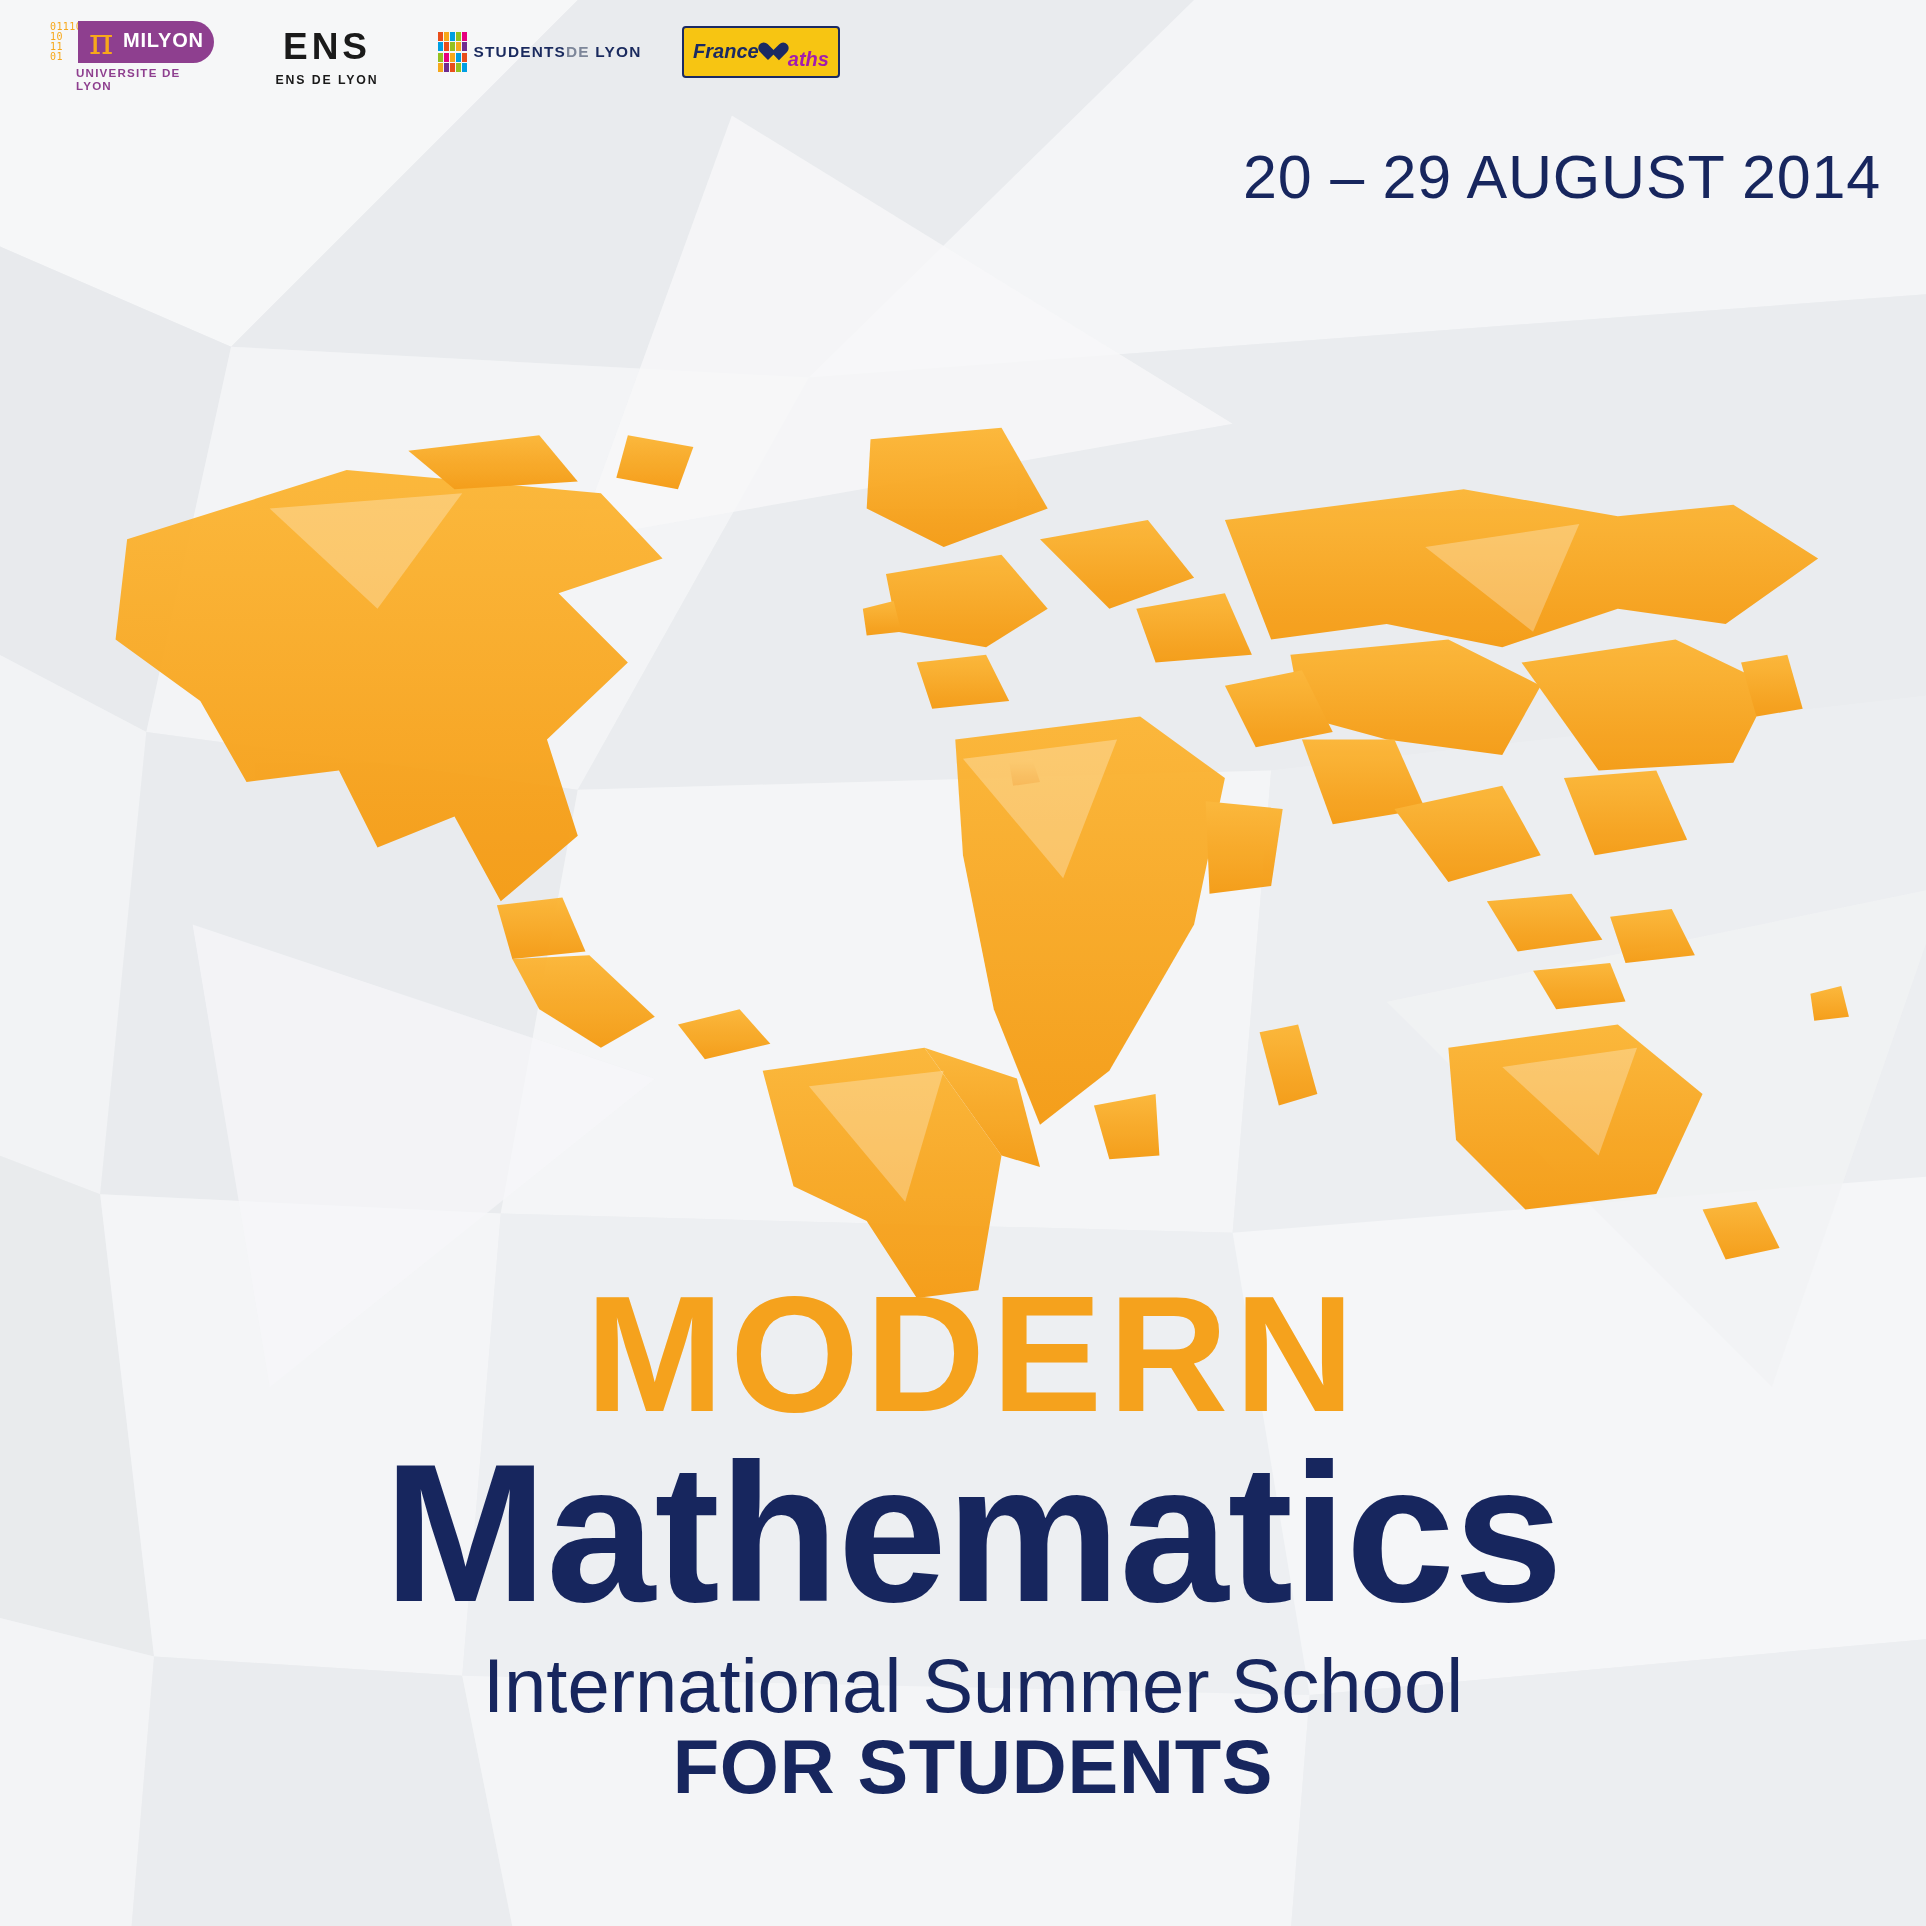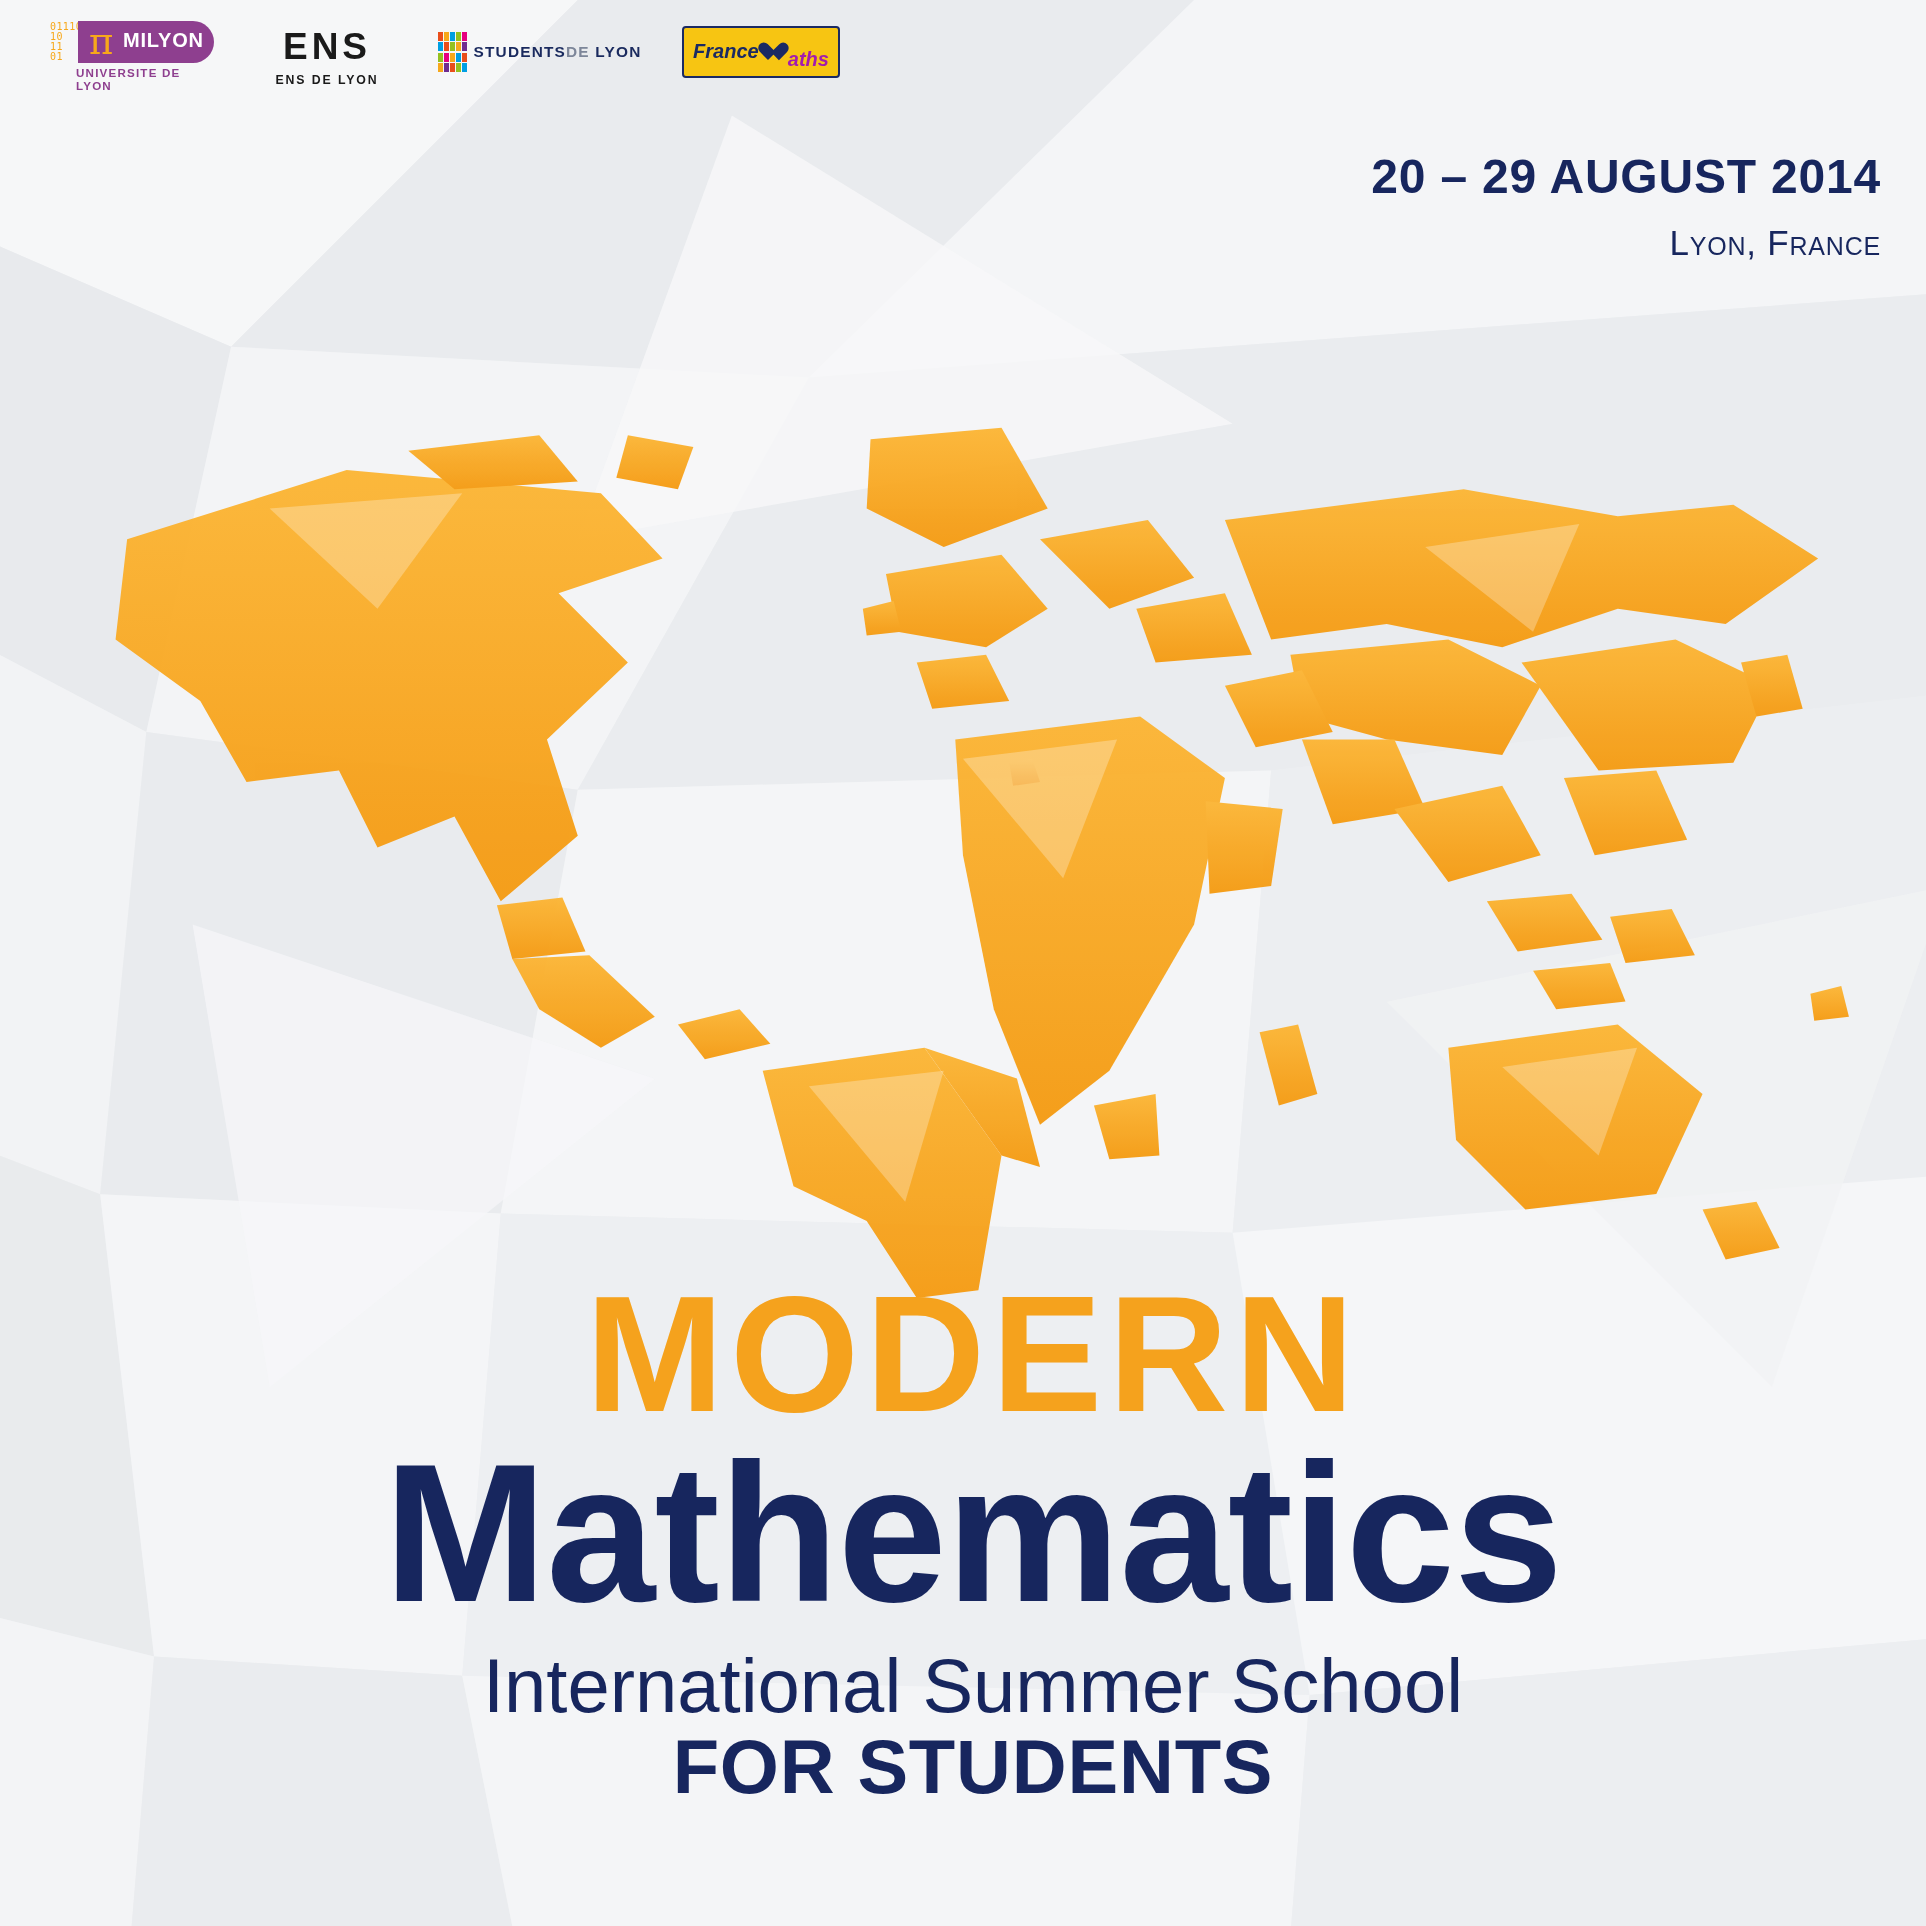--- a/index.html
+++ b/index.html
@@ -171,22 +171,22 @@
 
   
   .date-block {
     position: absolute;
     right: 65px;
     top: 146px;
     text-align: right;
     z-index: 6;
   }
   .date-main {
-    font-size: 48px;
-    font-weight: bold;
+    font-size: 61px;
+    font-weight: normal;
     color: #17265e;
     letter-spacing: 0.8px;
     line-height: 62px;
     white-space: nowrap;
   }
   .date-city {
     margin-top: 15.4px;
     font-size: 35px;
     color: #17265e;
     letter-spacing: 0.8px;
@@ -326,21 +326,20 @@
 
     <div class="plaisir">
       <span class="w1">France</span>
       <span class="heart"></span>
       <span class="w2">aths</span>
     </div>
   </div>
 
   <div class="date-block">
     <div class="date-main">20 – 29 AUGUST 2014</div>
-    <div class="date-city">Lyon, France</div>
   </div>
 
   <div class="map">
     <svg viewBox="0 0 5052 2350" preserveAspectRatio="none">
       <defs>
         <linearGradient id="og" x1="0" y1="0" x2="0" y2="1">
           <stop offset="0" stop-color="#fcb533"></stop>
             <stop offset="1" stop-color="#f59a10"></stop>
         </linearGradient>
       </defs>

